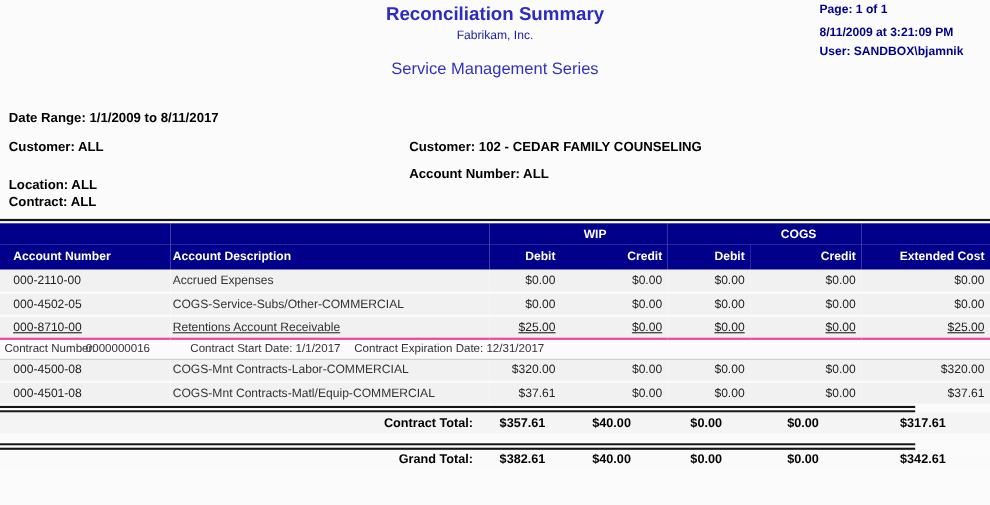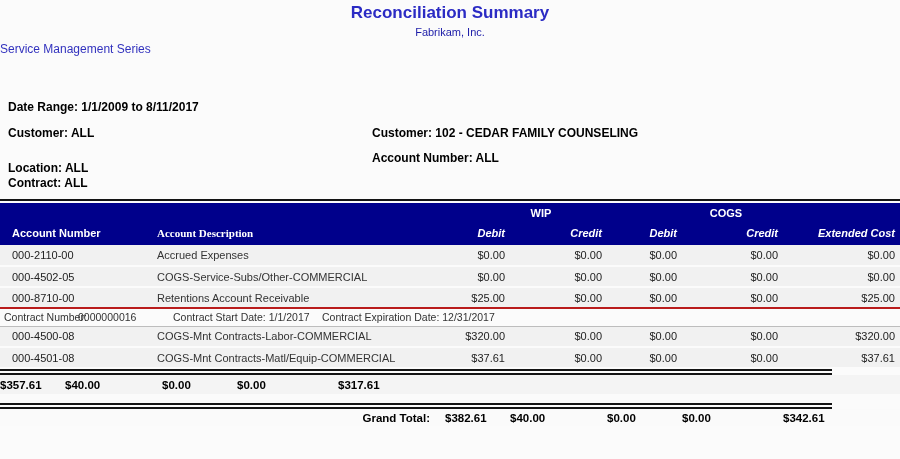--- a/index.html
+++ b/index.html
@@ -8,22 +8,22 @@
     width: 900px; height: 459px; position: relative;
     background: #FBFBFB; overflow: hidden;
     font-family: "Liberation Sans", "DejaVu Sans", sans-serif;
   }
 
   
   .title   { position:absolute; top:3px;  left:0; width:100%; text-align:center;
              font-size:17px; font-weight:bold; color:#2B2BC4; }
   .company { position:absolute; top:26px; left:0; width:100%; text-align:center;
              font-size:11px; color:#1C1CA8; }
-  .series  { position:absolute; top:42px; left:0; width:100%; text-align:left;
-             font-size:12px; color:#3232BE; }
+  .series  { position:absolute; top:54px; left:0; width:100%; text-align:center;
+             font-size:15px; color:#3232BE; }
   .hdr-right { position:absolute; left:745px; top:3px; font-size:11px;
                font-weight:bold; color:#00008B; }
   .hdr-right .l2 { margin-top:9px; }
   .hdr-right .l3 { margin-top:5px; }
 
   
   .filter { position:absolute; font-size:12px; font-weight:bold; color:#000; white-space:nowrap; }
   .f-daterange { left:8px;   top:100px; }
   .f-division  { left:8px;   top:126px; }
   .f-location  { left:8px;   top:161px; }
@@ -35,59 +35,64 @@
   .top-rule { position:absolute; left:0; top:199px; width:900px; height:2px; background:#141414; }
   .table-wrap { position:absolute; left:0; top:203px; width:832px; }
 
   table { border-collapse:collapse; table-layout:fixed; width:900px; }
   th { background:#00008B; color:#FFFFFF; font-size:11px; font-weight:bold; padding:0; }
   .group-row th  { height:19px; vertical-align:middle; }
   th.group-wip   { text-align:center; padding-left:30px; }
   th.group-cogs  { text-align:center; padding-left:62px; }
   .cols-row th   { height:23px; vertical-align:bottom; padding-bottom:6px; }
   th.hleft  { text-align:left;  padding-left:12px; }
-  th.hdesc  { text-align:left;  padding-left:2px;font-family:Liberation Serif, serif; }
-  th.hnum   { text-align:right; padding-right:5px;font-style:italic; }
+  th.hdesc  { text-align:left;  padding-left:2px; }
+  th.hnum   { text-align:right; padding-right:5px; }
 
   td { font-size:11px; color:#222; height:21px; background:#F1F1F1;
        border-bottom:2px solid #FBFBFB; vertical-align:middle; white-space:nowrap;
        overflow:hidden; }
   td.acct { text-align:left; padding-left:12px; }
   td.desc { text-align:left; padding-left:2px; color:#333; }
   td.num  { text-align:right; padding-right:5px; }
-  tr.section-end td { border-bottom:2px solid #b91c1c; }
+  tr.section-end td { border-bottom:2px solid #ec4899;text-decoration:underline; }
 
   tr.contract-info td { background:#FBFBFB; border-bottom:1px solid #BDBDBD;
                         height:18px; font-size:10.5px; color:#333; position:relative; }
   .ci { position:absolute; top:50%; transform:translateY(-50%); white-space:nowrap; }
   .ci-label { left:4px; }  .ci-num { left:78px; }
   .ci-start { left:173px; } .ci-exp { left:322px; }
 
   
   .sep .a { height:2px; background:#141414; }
   .sep .b { height:2px; background:#FBFBFB; }
   .sep .c { height:2px; background:#141414; }
   .trow { display:flex; width:900px; height:19px; align-items:center;
           font-weight:bold; font-size:11.5px; color:#000; background:#F4F4F4; }
   .trow .lbl { width:445px; text-align:right; padding-right:15px; }
-  .trow .val { text-align:left; padding-right:5px; }
+  .trow .val { text-align:center; padding-right:5px; }
   .trow .v0 { width:65px; }  .trow .v1 { width:97px; }
   .trow .v2 { width:75px; }  .trow .v3 { width:101px; }
   .trow .v4 { width:117px; }
   .tgap { height:9px; background:#FBFBFB; }
   .trow.grand { height:17px; background:#FAFAFA; }
 </style>
 </head>
 <body>
 
 <div class="page">
 
   <div class="title">Reconciliation Summary</div>
   <div class="company">Fabrikam, Inc.</div>
   <div class="series">Service Management Series</div>
+  <div class="hdr-right">
+    <div class="l1">Page: 1 of 1</div>
+    <div class="l2">8/11/2009 at 3:21:09 PM</div>
+    <div class="l3">User: SANDBOX\bjamnik</div>
+  </div>
 
   <div class="filter f-daterange">Date Range: 1/1/2009 to 8/11/2017</div>
   <div class="filter f-division">Customer: ALL</div>
   <div class="filter f-location">Location: ALL</div>
   <div class="filter f-contract">Contract: ALL</div>
   <div class="filter f-customer">Customer: 102 - CEDAR FAMILY COUNSELING</div>
   <div class="filter f-account">Account Number: ALL</div>
 
   <div class="top-rule"></div>
 
@@ -176,20 +181,21 @@
         </tr>
       </tbody>
     </table>
 
     <div class="sep">
       <div class="a"></div>
         <div class="b"></div>
         <div class="c"></div>
     </div>
     <div class="trow">
+      <div class="lbl">Contract Total:</div>
       <div class="val v0">$357.61</div>
       <div class="val v1">$40.00</div>
       <div class="val v2">$0.00</div>
       <div class="val v3">$0.00</div>
       <div class="val v4">$317.61</div>
     </div>
 
     <div class="tgap"></div>
 
     <div class="sep">

